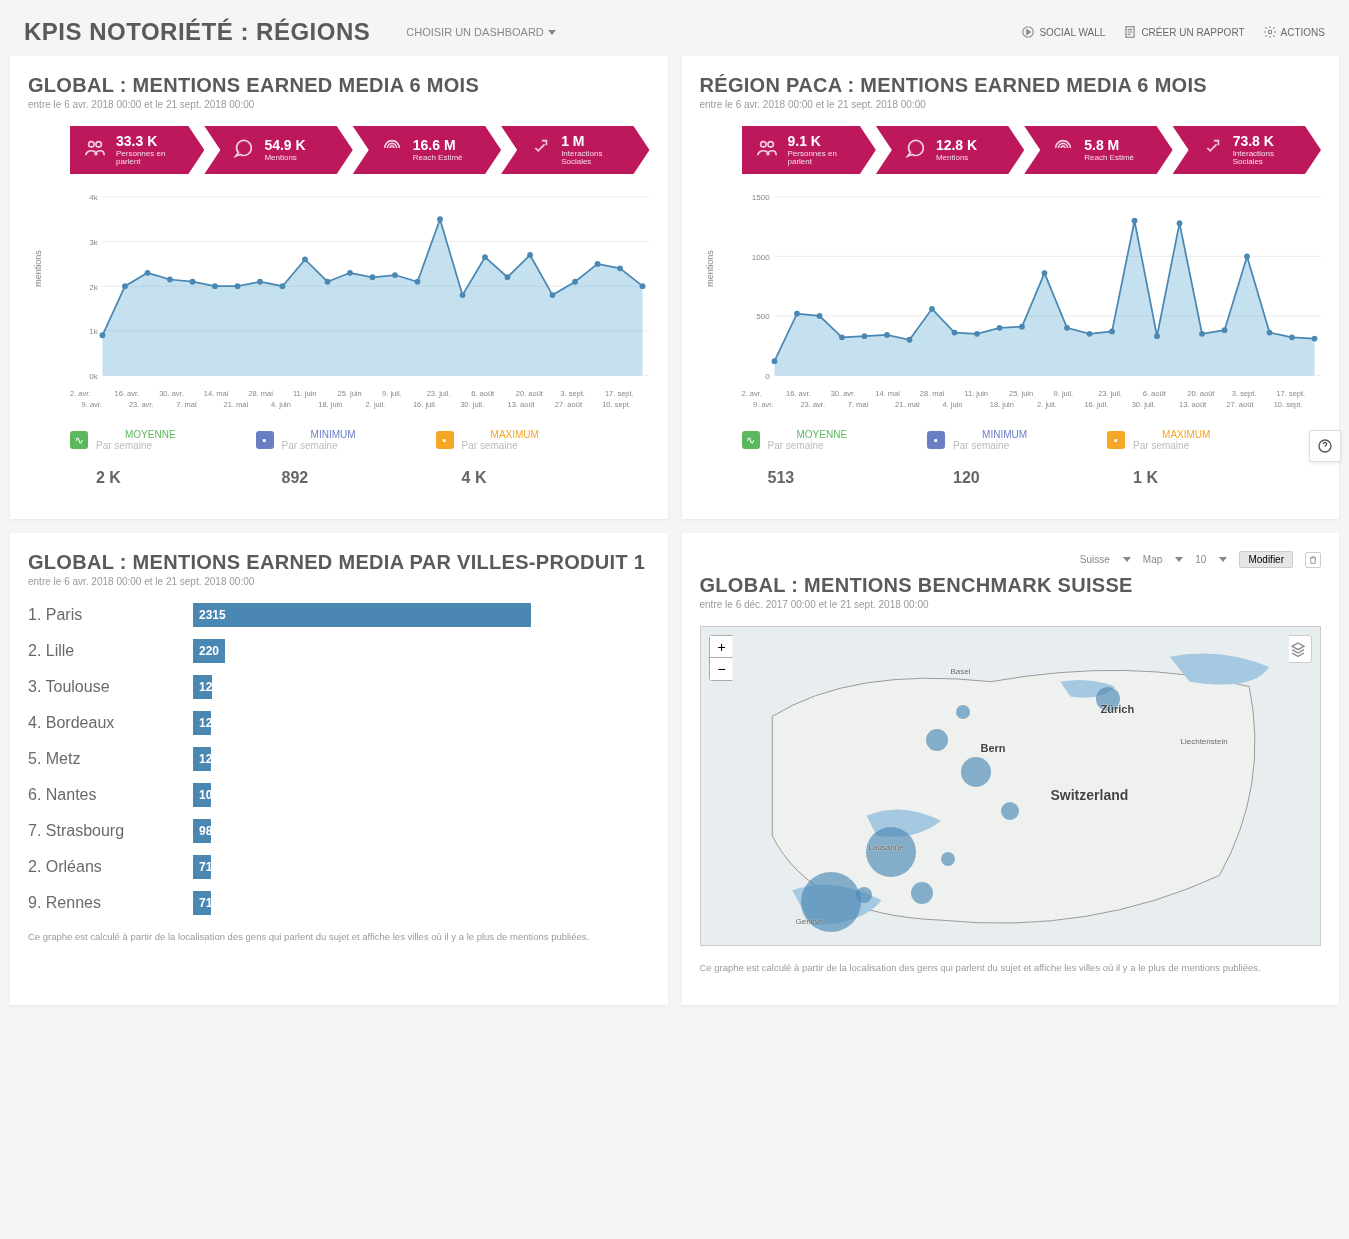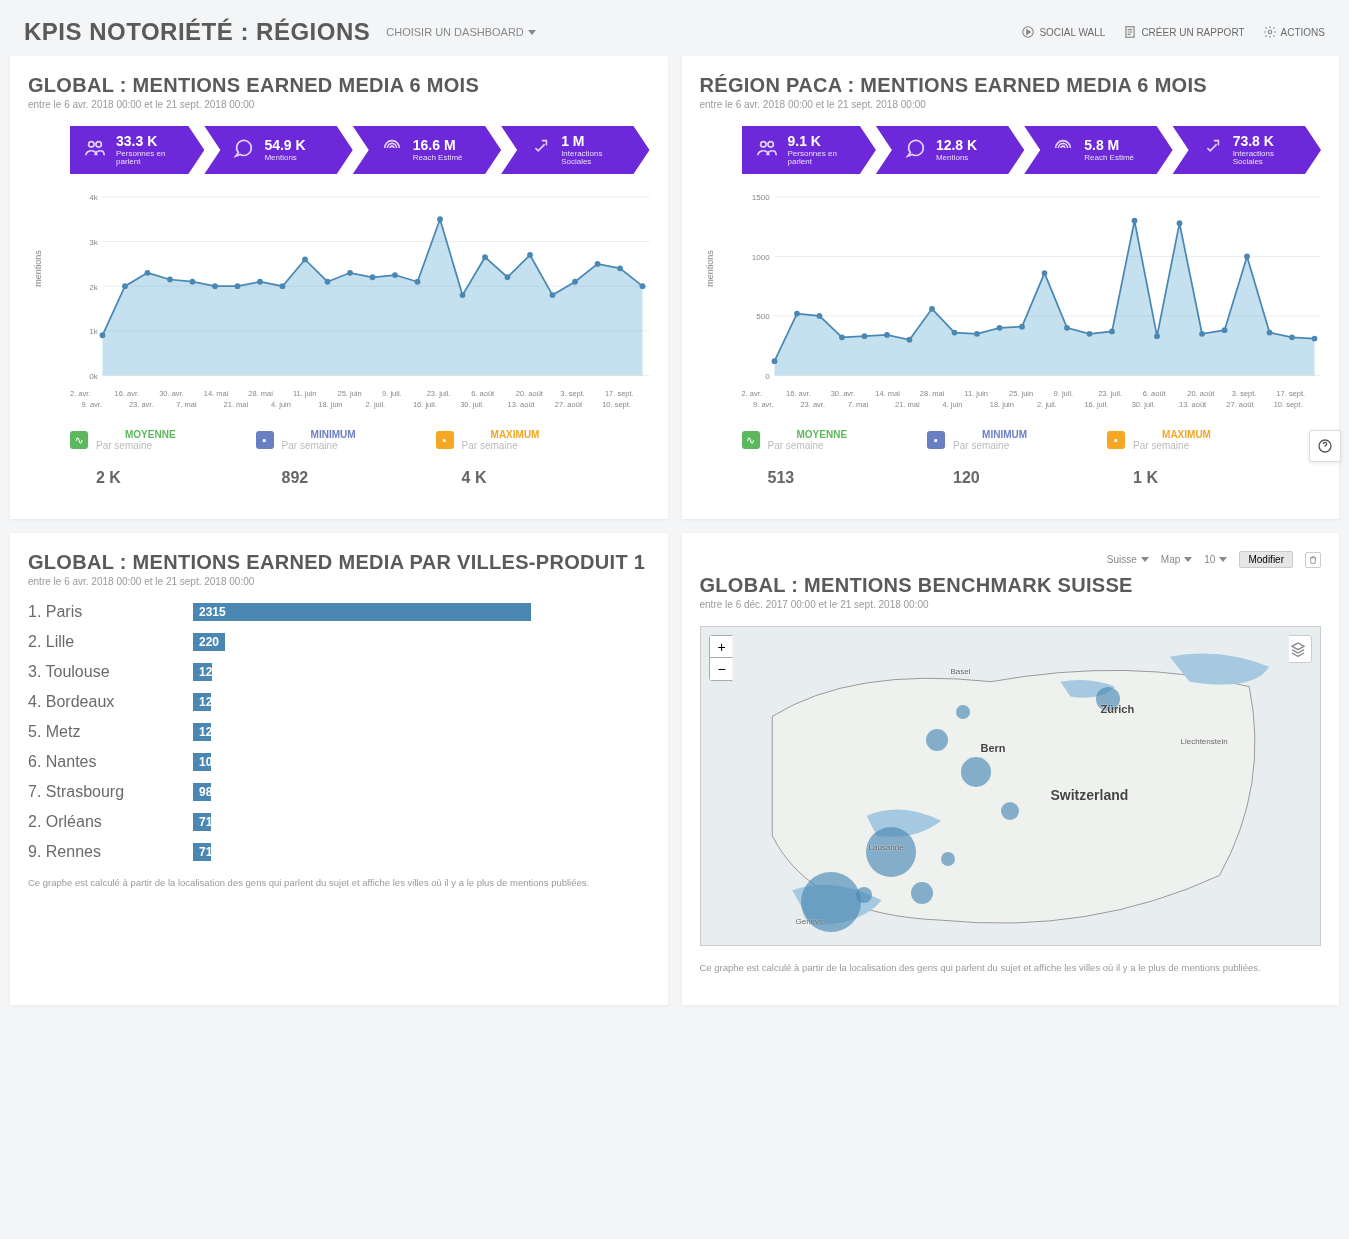--- a/index.html
+++ b/index.html
@@ -6,20 +6,21 @@
 body {
   font-family: -apple-system, BlinkMacSystemFont, "Segoe UI", Arial, sans-serif;
   background: #f4f5f7;
   color: #555;
   width: 1349px;
 }
 .header {
   display: flex;
   align-items: center;
   padding: 18px 24px 10px;
+  gap: 20px;
 }
 .page-title {
   font-size: 24px;
   font-weight: 700;
   color: #5a5a5a;
   letter-spacing: 0.5px;
   font-stretch: condensed;
 }
 .dashboard-picker {
   font-size: 11px;
@@ -70,21 +71,21 @@
   margin: 2px 0 16px;
 }
 
 
 .kpi-strip {
   display: flex;
   margin-bottom: 16px;
   margin-left: 42px;
 }
 .kpi {
-  background: #6d28d9;
+  background: #be185d;
   color: #fff;
   padding: 8px 20px 8px 28px;
   position: relative;
   clip-path: polygon(0 0, calc(100% - 16px) 0, 100% 50%, calc(100% - 16px) 100%, 0 100%, 16px 50%);
   flex: 1;
   display: flex;
   align-items: center;
   gap: 10px;
 }
 .kpi:first-child { clip-path: polygon(0 0, calc(100% - 16px) 0, 100% 50%, calc(100% - 16px) 100%, 0 100%); padding-left:14px;}
@@ -116,36 +117,36 @@
   gap: 80px;
 }
 .stat {
   display: flex;
   gap: 8px;
 }
 .stat-ico { width:18px; height:18px; border-radius:3px; display:flex; align-items:center; justify-content:center; color:#fff; font-size:11px; margin-top:2px;}
 .stat-ico.avg { background:#5cb85c; }
 .stat-ico.min { background:#6a7ec4; }
 .stat-ico.max { background:#f5a623; }
-.stat-title { font-size: 10px; font-weight: 700; padding-left: 29px; }
+.stat-title { font-size: 10px; font-weight: 400; padding-left: 29px; }
 .stat-title.avg { color:#5cb85c; }
 .stat-title.min { color:#6a7ec4; }
 .stat-title.max { color:#f5a623; }
 .stat-sub { font-size: 10px; color:#bbb; }
 .stat-val { font-size: 16px; font-weight:700; color:#666; margin-top:18px; }
 
 
 .bar-list { margin-top: 8px; }
 .bar-row {
   display: flex;
   align-items: center;
   margin-bottom: 12px;
 }
 .bar-label { width: 165px; font-size: 16px; color:#6a6a6a; }
-.bar-track { flex:1; position:relative; height: 18px;}
+.bar-track { flex:1; position:relative; height: 24px;}
 .bar-fill {
   background: #4a88b3;
   height: 100%;
   display: flex;
   align-items: center;
   padding-left: 6px;
   color:#fff;
   font-size: 12px;
   font-weight:600;
   min-width: 18px;
@@ -154,21 +155,21 @@
 
 .map-tools {
   display: flex;
   justify-content: flex-end;
   gap: 12px;
   font-size: 10px;
   color:#888;
   margin-bottom: 6px;
   align-items:center;
 }
-.tool-item{cursor:pointer; display:flex; align-items:center; gap:4px;}
+.tool-item{cursor:pointer; display:flex; align-items:center; gap:13px;}
 .btn-mod { background:#e6e6e6; border:1px solid #ccc; border-radius:2px; padding:2px 8px; font-size:10px; cursor:pointer;}
 .trash { width:16px; height:16px; border:1px solid #ccc; border-radius:2px; display:flex; align-items:center; justify-content:center; font-size:10px; cursor:pointer;}
 
 .map-box {
   background:#e8eef0;
   height: 320px;
   position: relative;
   border:1px solid #ccc;
   overflow:hidden;
 }

